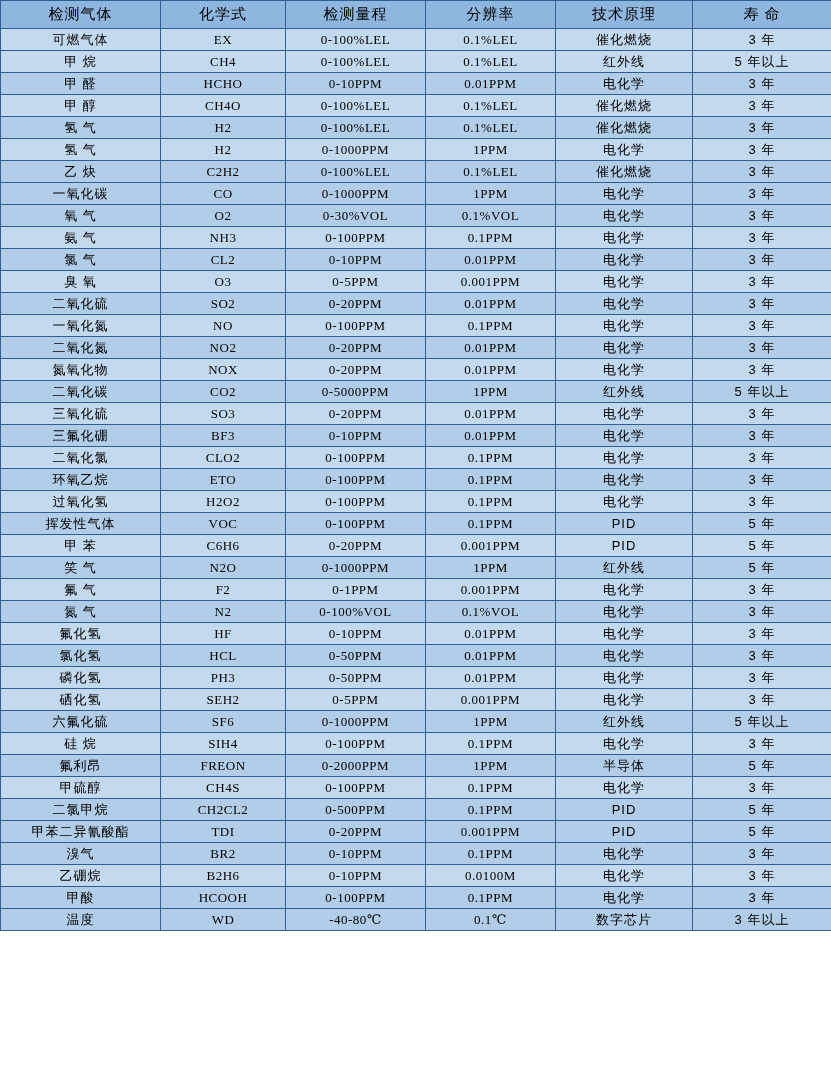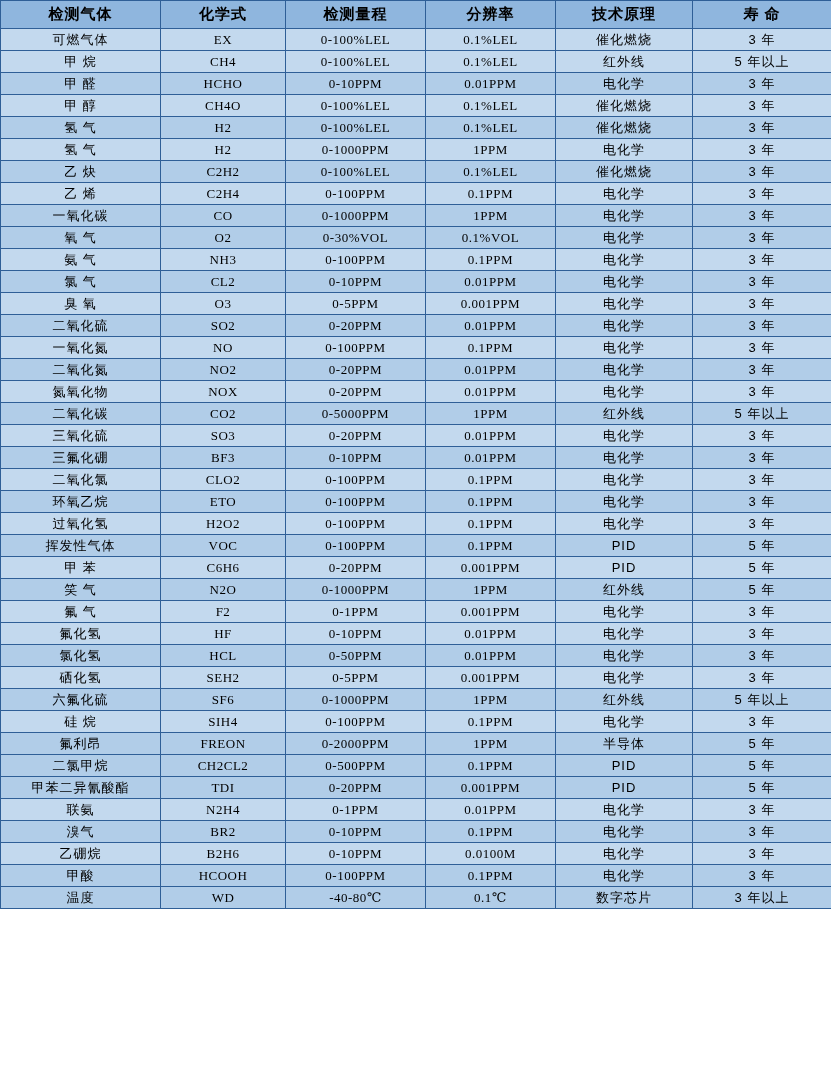--- a/index.html
+++ b/index.html
@@ -29,21 +29,21 @@
     vertical-align: middle;
     color: #000000;
     padding: 0;
     overflow: hidden;
     white-space: nowrap;
   }
   #gas-table thead th {
     background: #8fb6de;
     height: 27px;
     font-size: 15px;
-    font-weight: bold;
+    font-weight: normal;
     letter-spacing: 1px;
   }
   #gas-table tbody td {
     height: 21px;
     font-size: 13px;
     font-weight: normal;
   }
   #gas-table tbody tr.odd td {
     background: #c3d9ee;
   }
@@ -131,28 +131,20 @@
         <td class="cn">3 年</td>
       </tr>
       <tr class="even">
         <td class="cn">乙 炔</td>
         <td class="mono">C2H2</td>
         <td class="mono">0-100%LEL</td>
         <td class="mono">0.1%LEL</td>
         <td class="cn">催化燃烧</td>
         <td class="cn">3 年</td>
       </tr>
-      <tr class="odd">
-        <td class="cn">乙 烯</td>
-        <td class="mono">C2H4</td>
-        <td class="mono">0-100PPM</td>
-        <td class="mono">0.1PPM</td>
-        <td class="cn">电化学</td>
-        <td class="cn">3 年</td>
-      </tr>
       <tr class="even">
         <td class="cn">一氧化碳</td>
         <td class="mono">CO</td>
         <td class="mono">0-1000PPM</td>
         <td class="mono">1PPM</td>
         <td class="cn">电化学</td>
         <td class="cn">3 年</td>
       </tr>
       <tr class="even">
         <td class="cn">氧 气</td>
@@ -291,31 +283,47 @@
         <td class="cn">5 年</td>
       </tr>
       <tr class="odd">
         <td class="cn">氟 气</td>
         <td class="mono">F2</td>
         <td class="mono">0-1PPM</td>
         <td class="mono">0.001PPM</td>
         <td class="cn">电化学</td>
         <td class="cn">3 年</td>
       </tr>
+      <tr class="even">
+        <td class="cn">氮 气</td>
+        <td class="mono">N2</td>
+        <td class="mono">0-100%VOL</td>
+        <td class="mono">0.1%VOL</td>
+        <td class="cn">电化学</td>
+        <td class="cn">3 年</td>
+      </tr>
       <tr class="odd">
         <td class="cn">氟化氢</td>
         <td class="mono">HF</td>
         <td class="mono">0-10PPM</td>
         <td class="mono">0.01PPM</td>
         <td class="cn">电化学</td>
         <td class="cn">3 年</td>
       </tr>
       <tr class="even">
         <td class="cn">氯化氢</td>
         <td class="mono">HCL</td>
+        <td class="mono">0-50PPM</td>
+        <td class="mono">0.01PPM</td>
+        <td class="cn">电化学</td>
+        <td class="cn">3 年</td>
+      </tr>
+      <tr class="odd">
+        <td class="cn">磷化氢</td>
+        <td class="mono">PH3</td>
         <td class="mono">0-50PPM</td>
         <td class="mono">0.01PPM</td>
         <td class="cn">电化学</td>
         <td class="cn">3 年</td>
       </tr>
       <tr class="odd">
         <td class="cn">硒化氢</td>
         <td class="mono">SEH2</td>
         <td class="mono">0-5PPM</td>
         <td class="mono">0.001PPM</td>
@@ -339,43 +347,43 @@
         <td class="cn">3 年</td>
       </tr>
       <tr class="even">
         <td class="cn">氟利昂</td>
         <td class="mono">FREON</td>
         <td class="mono">0-2000PPM</td>
         <td class="mono">1PPM</td>
         <td class="cn">半导体</td>
         <td class="cn">5 年</td>
       </tr>
+      <tr class="odd">
+        <td class="cn">甲硫醇</td>
+        <td class="mono">CH4S</td>
+        <td class="mono">0-100PPM</td>
+        <td class="mono">0.1PPM</td>
+        <td class="cn">电化学</td>
+        <td class="cn">3 年</td>
+      </tr>
       <tr class="even">
         <td class="cn">二氯甲烷</td>
         <td class="mono">CH2CL2</td>
         <td class="mono">0-500PPM</td>
         <td class="mono">0.1PPM</td>
         <td class="cn">PID</td>
         <td class="cn">5 年</td>
       </tr>
       <tr class="even">
         <td class="cn">甲苯二异氰酸酯</td>
         <td class="mono">TDI</td>
         <td class="mono">0-20PPM</td>
         <td class="mono">0.001PPM</td>
         <td class="cn">PID</td>
         <td class="cn">5 年</td>
-      </tr>
-      <tr class="odd">
-        <td class="cn">联氨</td>
-        <td class="mono">N2H4</td>
-        <td class="mono">0-1PPM</td>
-        <td class="mono">0.01PPM</td>
-        <td class="cn">电化学</td>
-        <td class="cn">3 年</td>
       </tr>
       <tr class="even">
         <td class="cn">溴气</td>
         <td class="mono">BR2</td>
         <td class="mono">0-10PPM</td>
         <td class="mono">0.1PPM</td>
         <td class="cn">电化学</td>
         <td class="cn">3 年</td>
       </tr>
       <tr class="odd">

